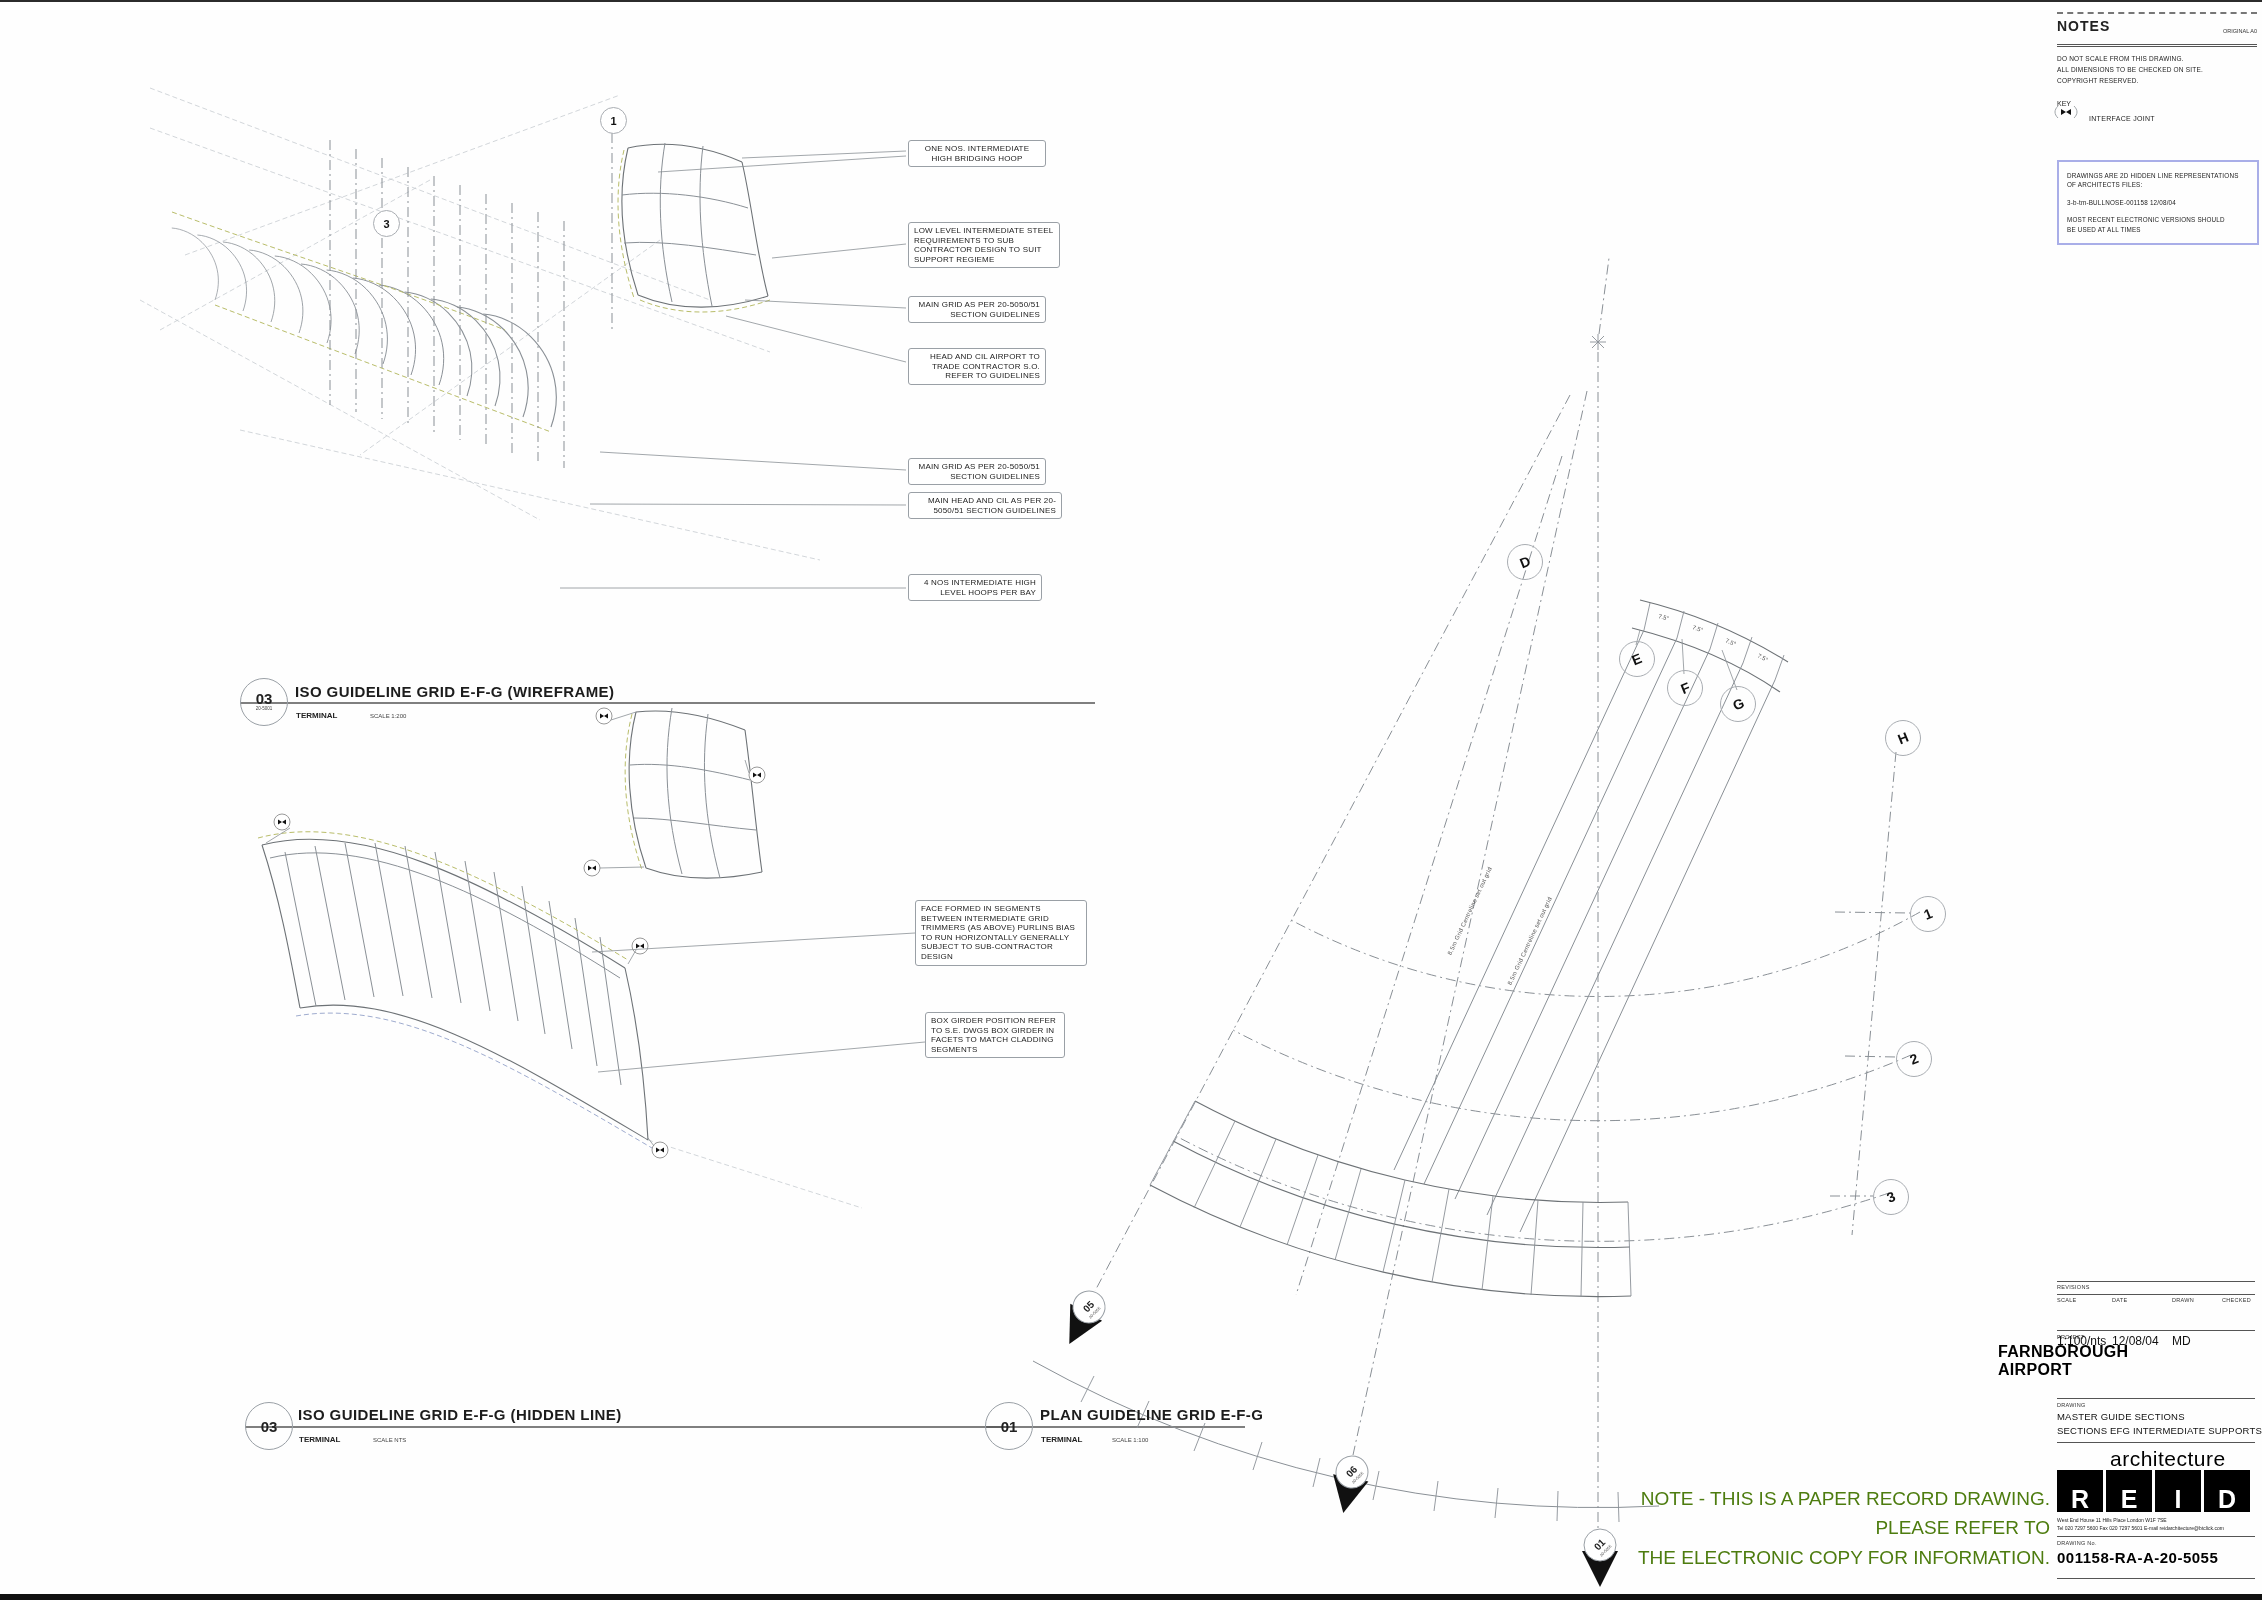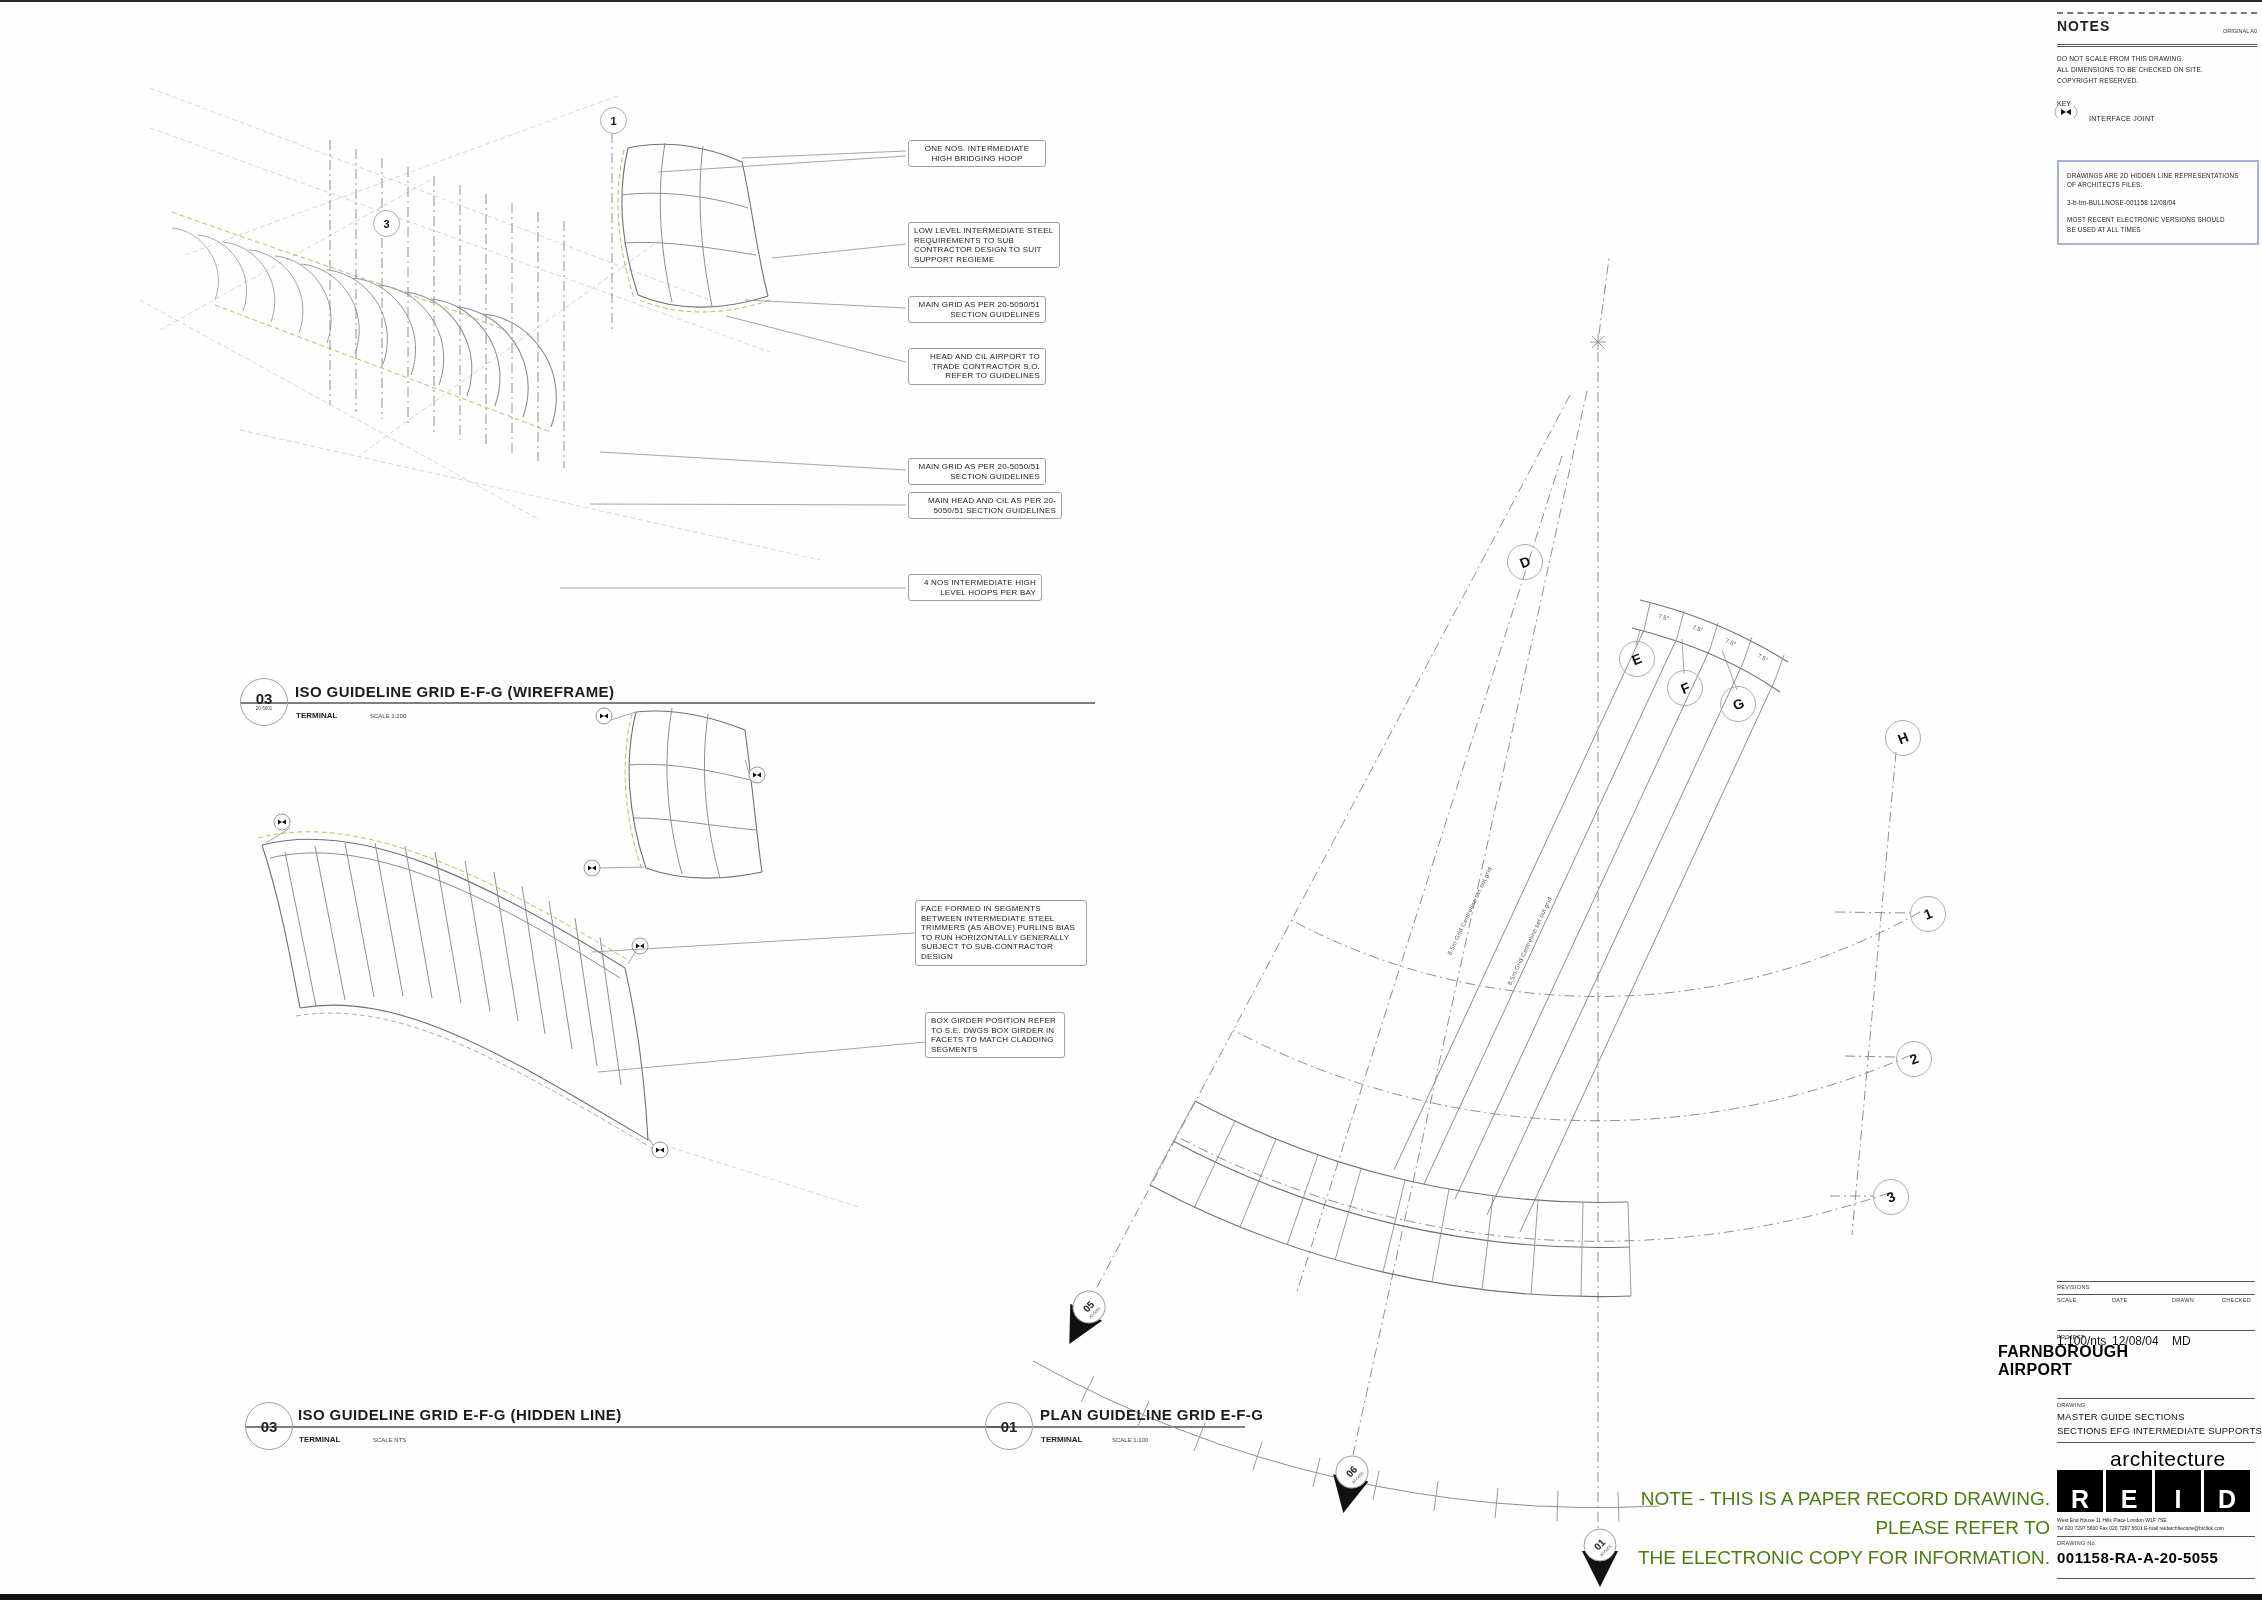--- a/index.html
+++ b/index.html
@@ -361,21 +361,21 @@
 TO TRADE CONTRACTOR S.O.
 REFER TO GUIDELINES</div>
   <div class="callout r" style="left:908px;top:458px;width:126px;">MAIN GRID AS PER 20-5050/51
 SECTION GUIDELINES</div>
   <div class="callout r" style="left:908px;top:492px;width:142px;">MAIN HEAD AND CIL AS PER 20-5050/51
 SECTION GUIDELINES</div>
   <div class="callout r" style="left:908px;top:574px;width:122px;">4 NOS INTERMEDIATE HIGH
 LEVEL HOOPS PER BAY</div>
 
   <div class="callout" style="left:915px;top:900px;width:160px;">FACE FORMED IN SEGMENTS BETWEEN
-INTERMEDIATE STEEL TRIMMERS (AS ABOVE)
+INTERMEDIATE GRID TRIMMERS (AS ABOVE)
 
 PURLINS BIAS TO RUN HORIZONTALLY
 GENERALLY SUBJECT TO SUB-CONTRACTOR DESIGN</div>
   <div class="callout" style="left:925px;top:1012px;width:128px;">BOX GIRDER POSITION REFER
 TO S.E. DWGS
 BOX GIRDER IN FACETS TO MATCH
 CLADDING SEGMENTS</div>
 
   <div class="bub bub-iso" style="left:600px;top:107px;">
       <span>1</span>

